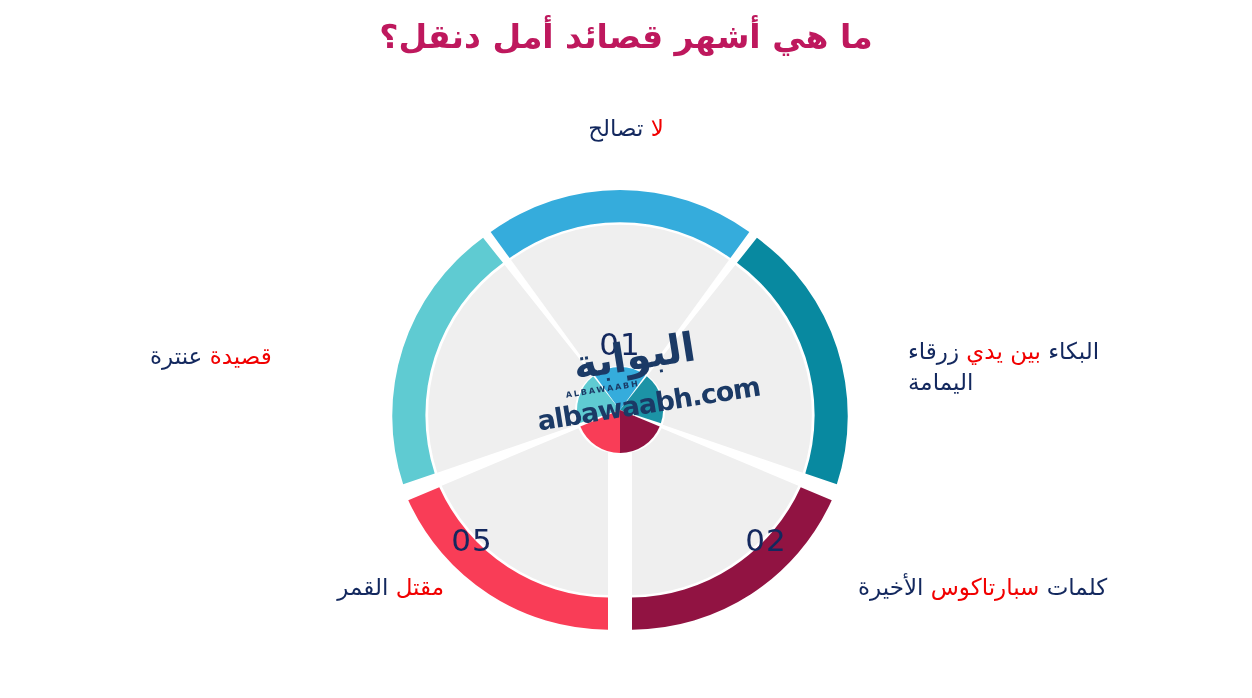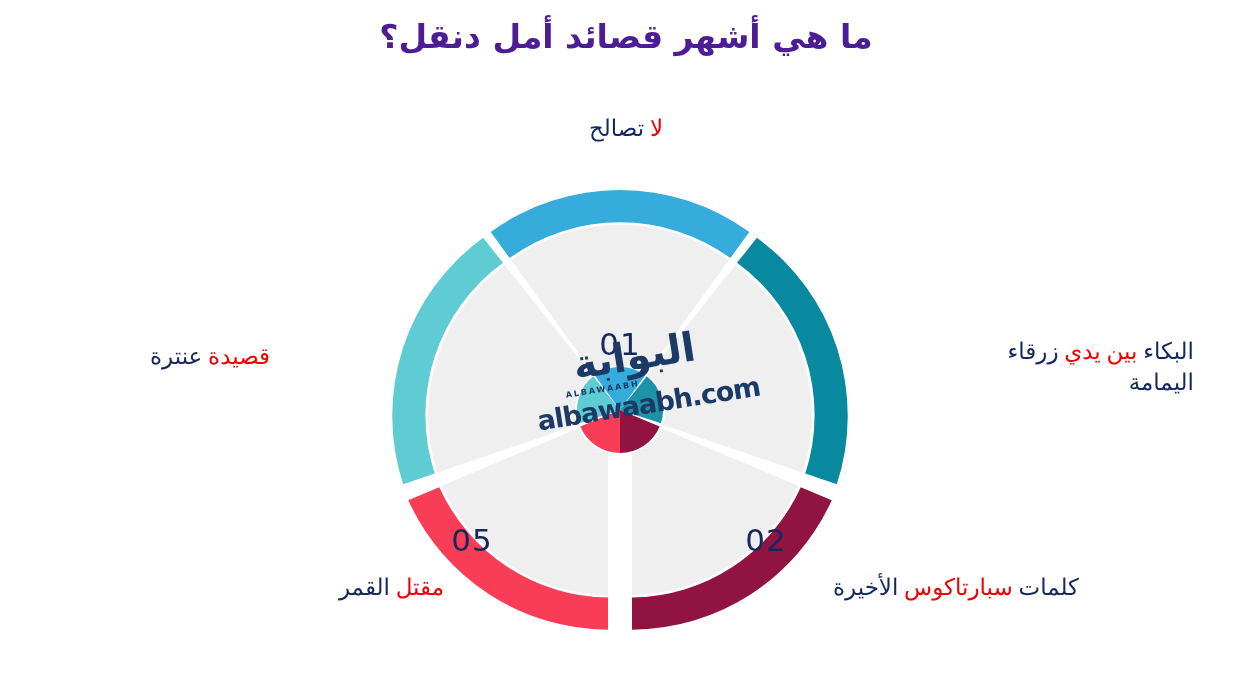--- a/index.html
+++ b/index.html
@@ -25,21 +25,21 @@
   
   .title {
     position: absolute;
     left: 0;
     top: 16px;
     width: 1252px;
     text-align: center;
     direction: rtl;
     font-size: 33px;
     font-weight: bold;
-    color: #4c1d95;
+    color: #be185d;
     letter-spacing: 0px;
     line-height: 1.25;
   }
 
   
   .wheel {
     position: absolute;
     left: 368px;
     top: 180px;
     width: 504px;
@@ -98,27 +98,26 @@
 
   
   .lab {
     position: absolute;
     direction: rtl;
     font-size: 23px;
     font-weight: normal;
     line-height: 1.35;
     color: #13285E;
     white-space: pre-line;
-    font-family: Liberation Serif, serif;
   }
   .lab .hi { color: #F10000; }
 
   .lab-01 { left: 476px; top: 113px; width: 300px; text-align: center; }
-  .lab-02 { left: 908px; top: 336px; width: 286px; text-align: right; }
-  .lab-03 { left: 784px; top: 572px; width: 344px; text-align: center; }
+  .lab-02 { left: 908px; top: 336px; width: 286px; text-align: left; }
+  .lab-03 { left: 858px; top: 572px; width: 344px; text-align: left; }
   .lab-04 { left: 248px; top: 572px; width: 196px; text-align: right; }
   .lab-05 { left: 150px; top: 341px; width: 232px; text-align: left; }
 </style>
 </head>
 <body>
 
 <div id="stage">
 
   <div class="title">ما هي أشهر قصائد أمل دنقل؟</div>
 

